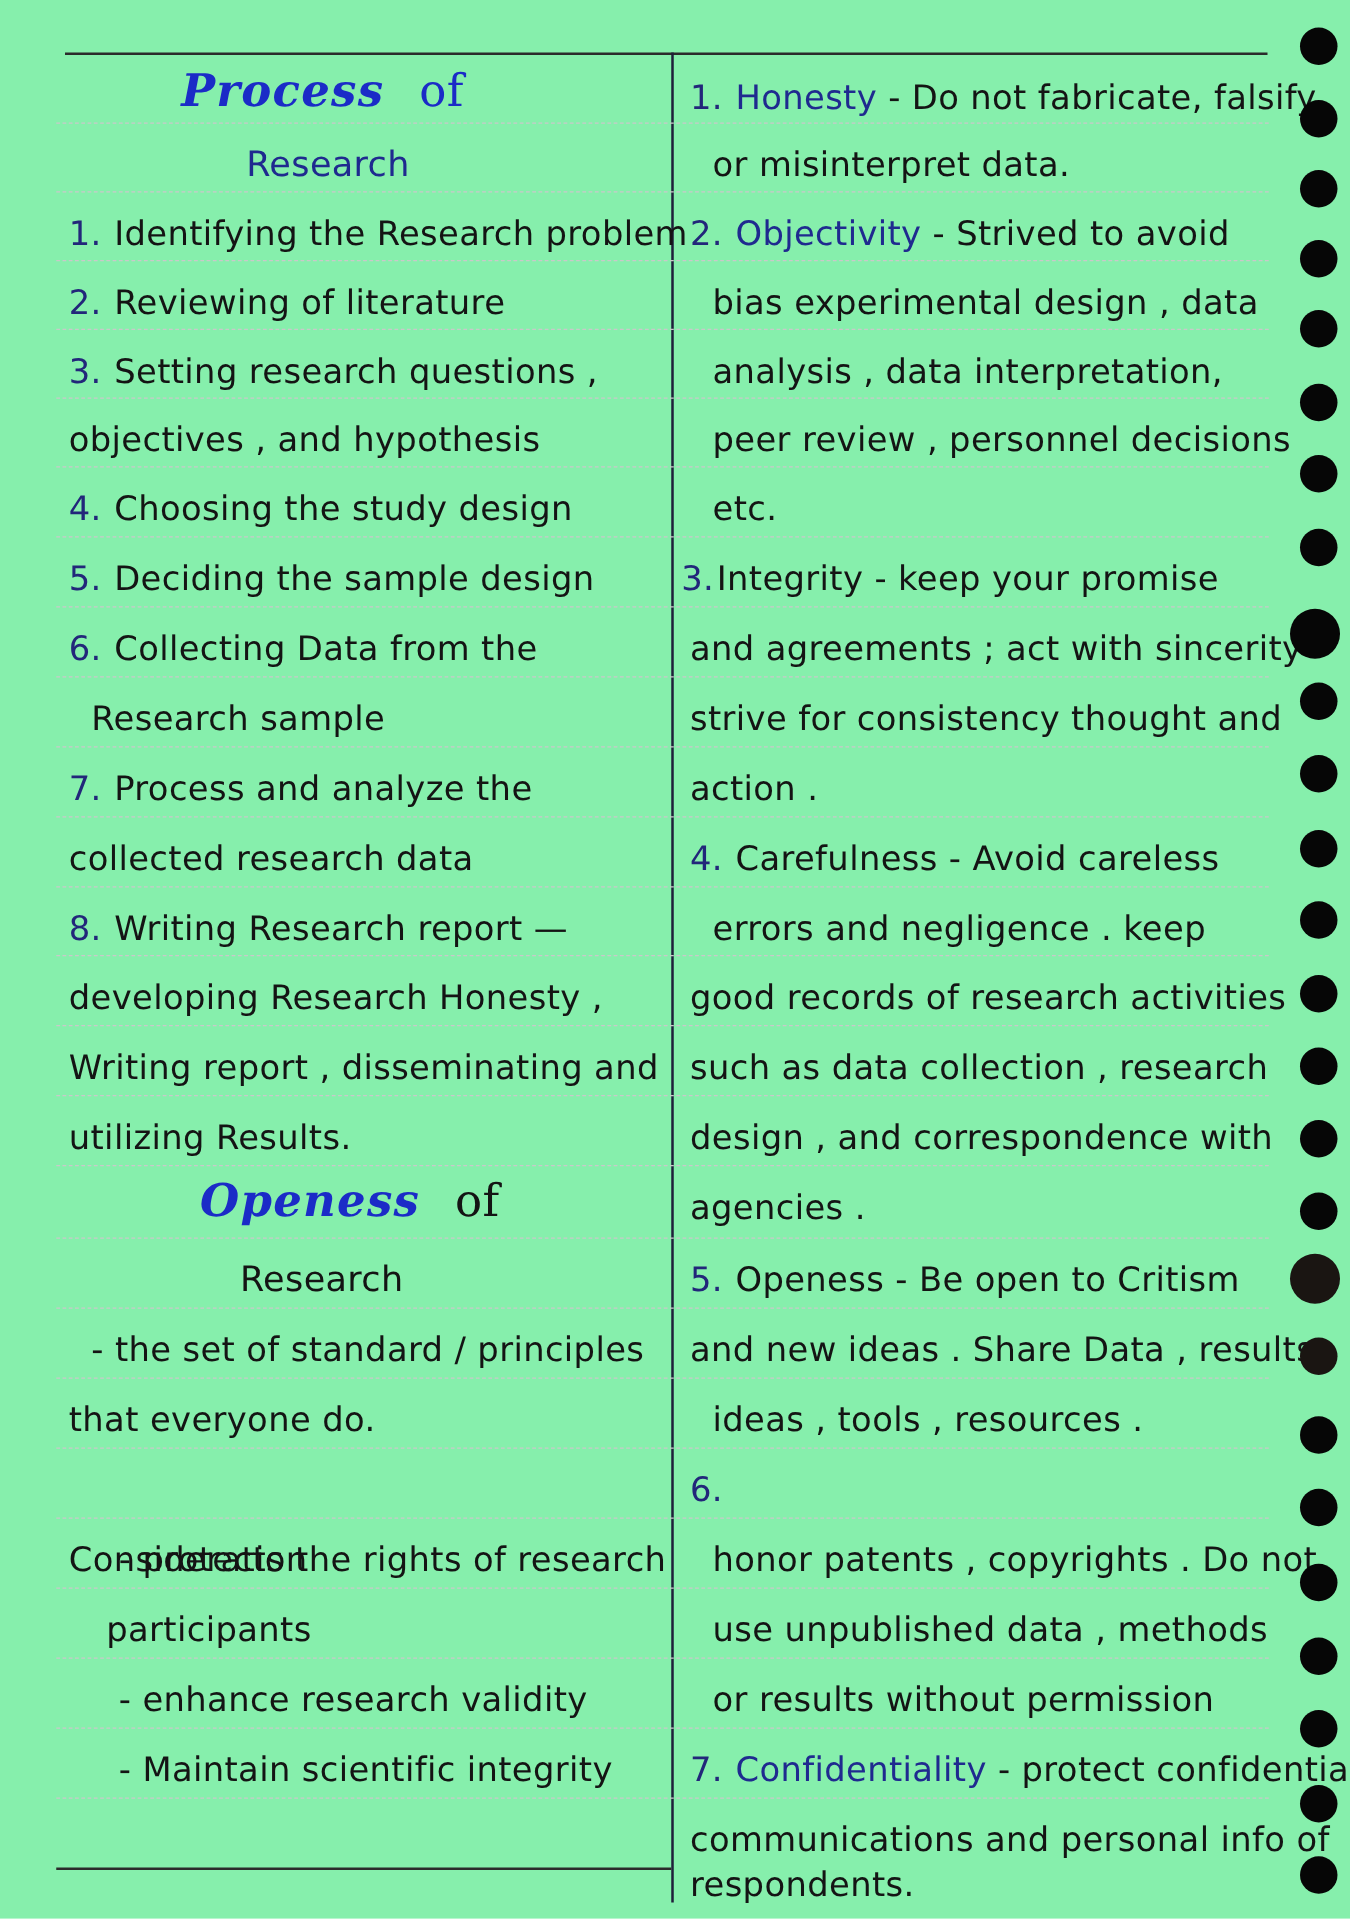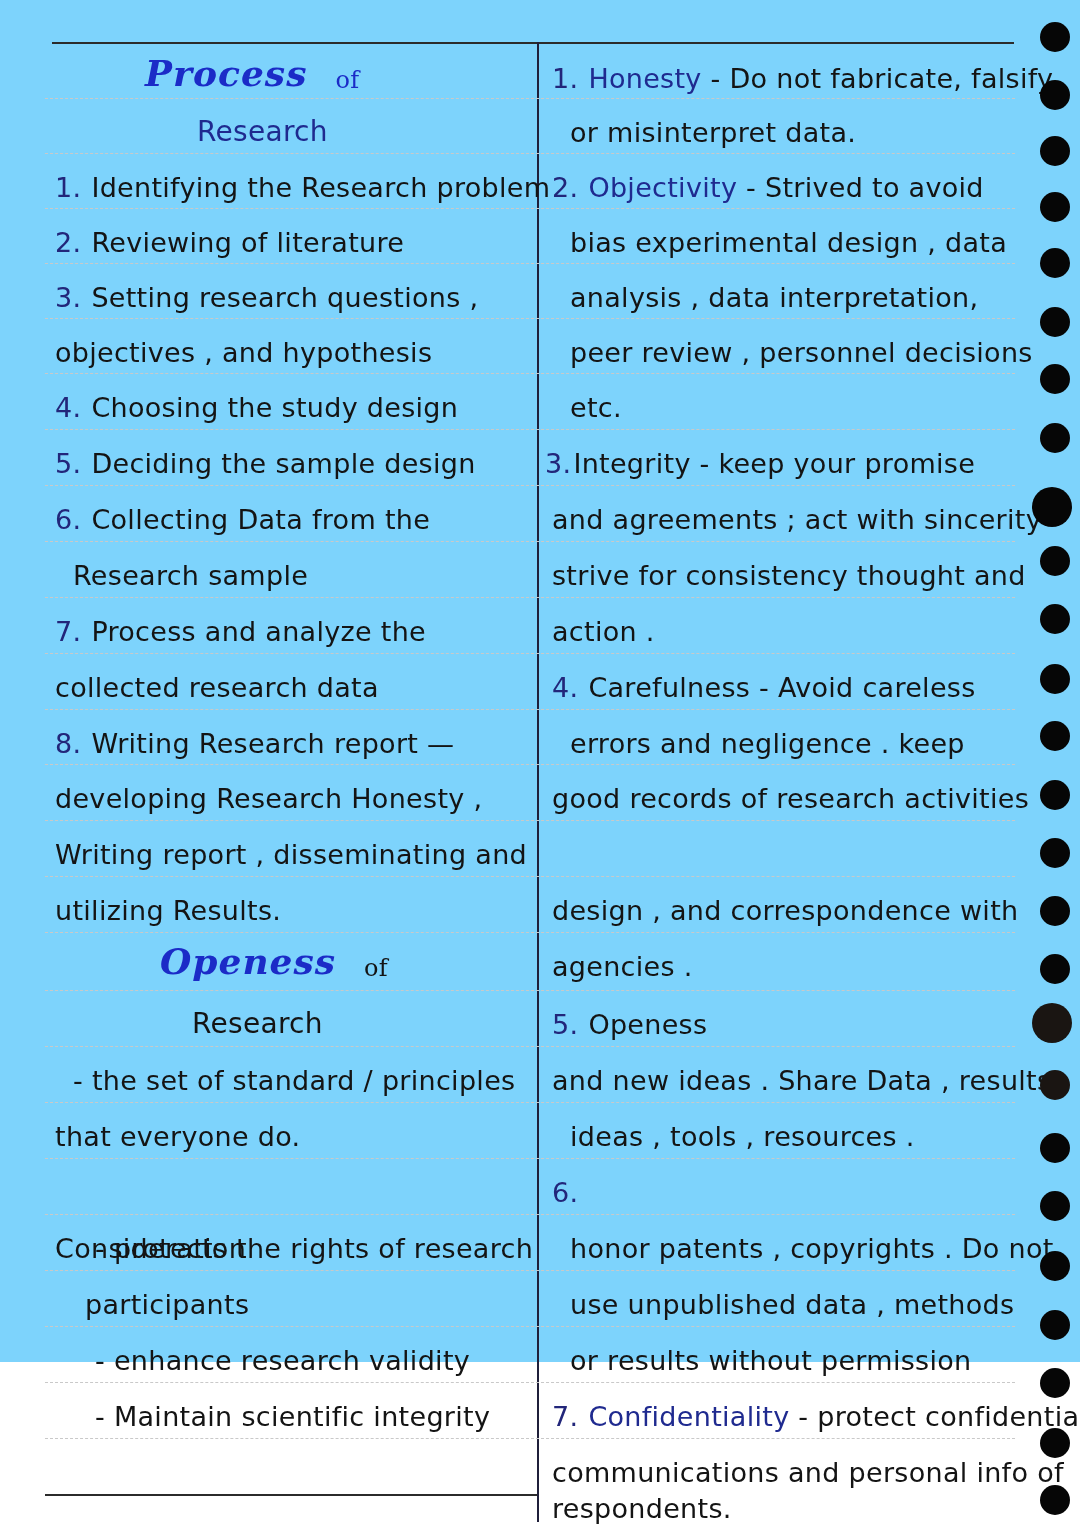--- a/index.html
+++ b/index.html
@@ -1,39 +1,39 @@
 <!DOCTYPE html>
 <html><head>
   <meta charset="utf-8">
   <style>
     * { box-sizing: border-box; margin: 0; padding: 0; }
     html, body { width: 1080px; height: 1535px; background: #ffffff; overflow: hidden; }
     body { position: relative; font-family: "DejaVu Sans", sans-serif; color: #141414; }
 
-    .page { position: absolute; left: 0; top: 0; width: 1080px; height: 1362px; background: #7dd3fc; }
+    .page { position: absolute; left: 0; top: 0; width: 1080px; height: 1535px; background: #86efac; }
 
     .top-rule { position: absolute; left: 52px; top: 42px; width: 962px; height: 2px; background: #2b2b2b; }
     .bottom-rule { position: absolute; left: 45px; top: 1494px; width: 492px; height: 2px; background: #2b2b2b; }
     .col-divider { position: absolute; left: 537px; top: 42px; width: 2px; height: 1480px; background: #1f1f3a; }
 
     .ruled-line { position: absolute; left: 45px; width: 970px; height: 0; border-top: 1px dashed #c9c9c9; }
 
     .line { position: absolute; height: 56px; display: flex; align-items: flex-end; padding-bottom: 8px;
             font-size: 27px; white-space: nowrap; letter-spacing: 0.3px; }
     .left { left: 55px; width: 480px; }
     .right { left: 552px; width: 470px; }
     .indent1 { padding-left: 18px; }
     .indent2 { padding-left: 30px; }
     .indent3 { padding-left: 40px; }
 
     .num { color: #22267a; margin-right: 10px; }
     .blue { color: #1f2a8f; }
     .title-script { font-family: "DejaVu Serif", serif; font-weight: bold; font-style: italic;
                     color: #1b2bc7; font-size: 36px; letter-spacing: 1px; }
-    .title-of { color: #1b2bc7; font-size: 24px; margin-left: 28px; font-family: "DejaVu Serif", serif; }
+    .title-of { color: #1b2bc7; font-size: 36px; margin-left: 28px; font-family: "DejaVu Serif", serif; }
     .subtitle { color: #1f2a8f; font-size: 28px; }
     .subtitle-black { color: #141414; font-size: 28px; }
 
     .hole { position: absolute; left: 1040px; width: 30px; height: 30px; border-radius: 50%; background: #060606; }
     .hole.big { left: 1032px; width: 40px; height: 40px; }
     .hole.brown { background: #1a1512; }
   </style>
 </head>
 <body>
 
@@ -204,30 +204,34 @@
     <span class="num">4.</span>
     <span>Carefulness</span>&nbsp;
     <span>- Avoid careless</span>
   </div>
   <div class="line right indent1" style="top:711px">
     <span>errors and negligence . keep</span>
   </div>
   <div class="line right" style="top:766px">
     <span>good records of research activities</span>
   </div>
+  <div class="line right" style="top:822px">
+    <span>such as data collection , research</span>
+  </div>
   <div class="line right" style="top:878px">
     <span>design , and correspondence with</span>
   </div>
   <div class="line right" style="top:934px">
     <span>agencies .</span>
   </div>
 
   <div class="line right" style="top:992px">
     <span class="num">5.</span>
     <span>Openess</span>&nbsp;
+    <span>- Be open to Critism</span>
   </div>
   <div class="line right" style="top:1048px">
     <span>and new ideas . Share Data , results</span>
   </div>
   <div class="line right indent1" style="top:1104px">
     <span>ideas , tools , resources .</span>
   </div>
 
   <div class="line right" style="top:1160px">
     <span class="num">6.</span>

